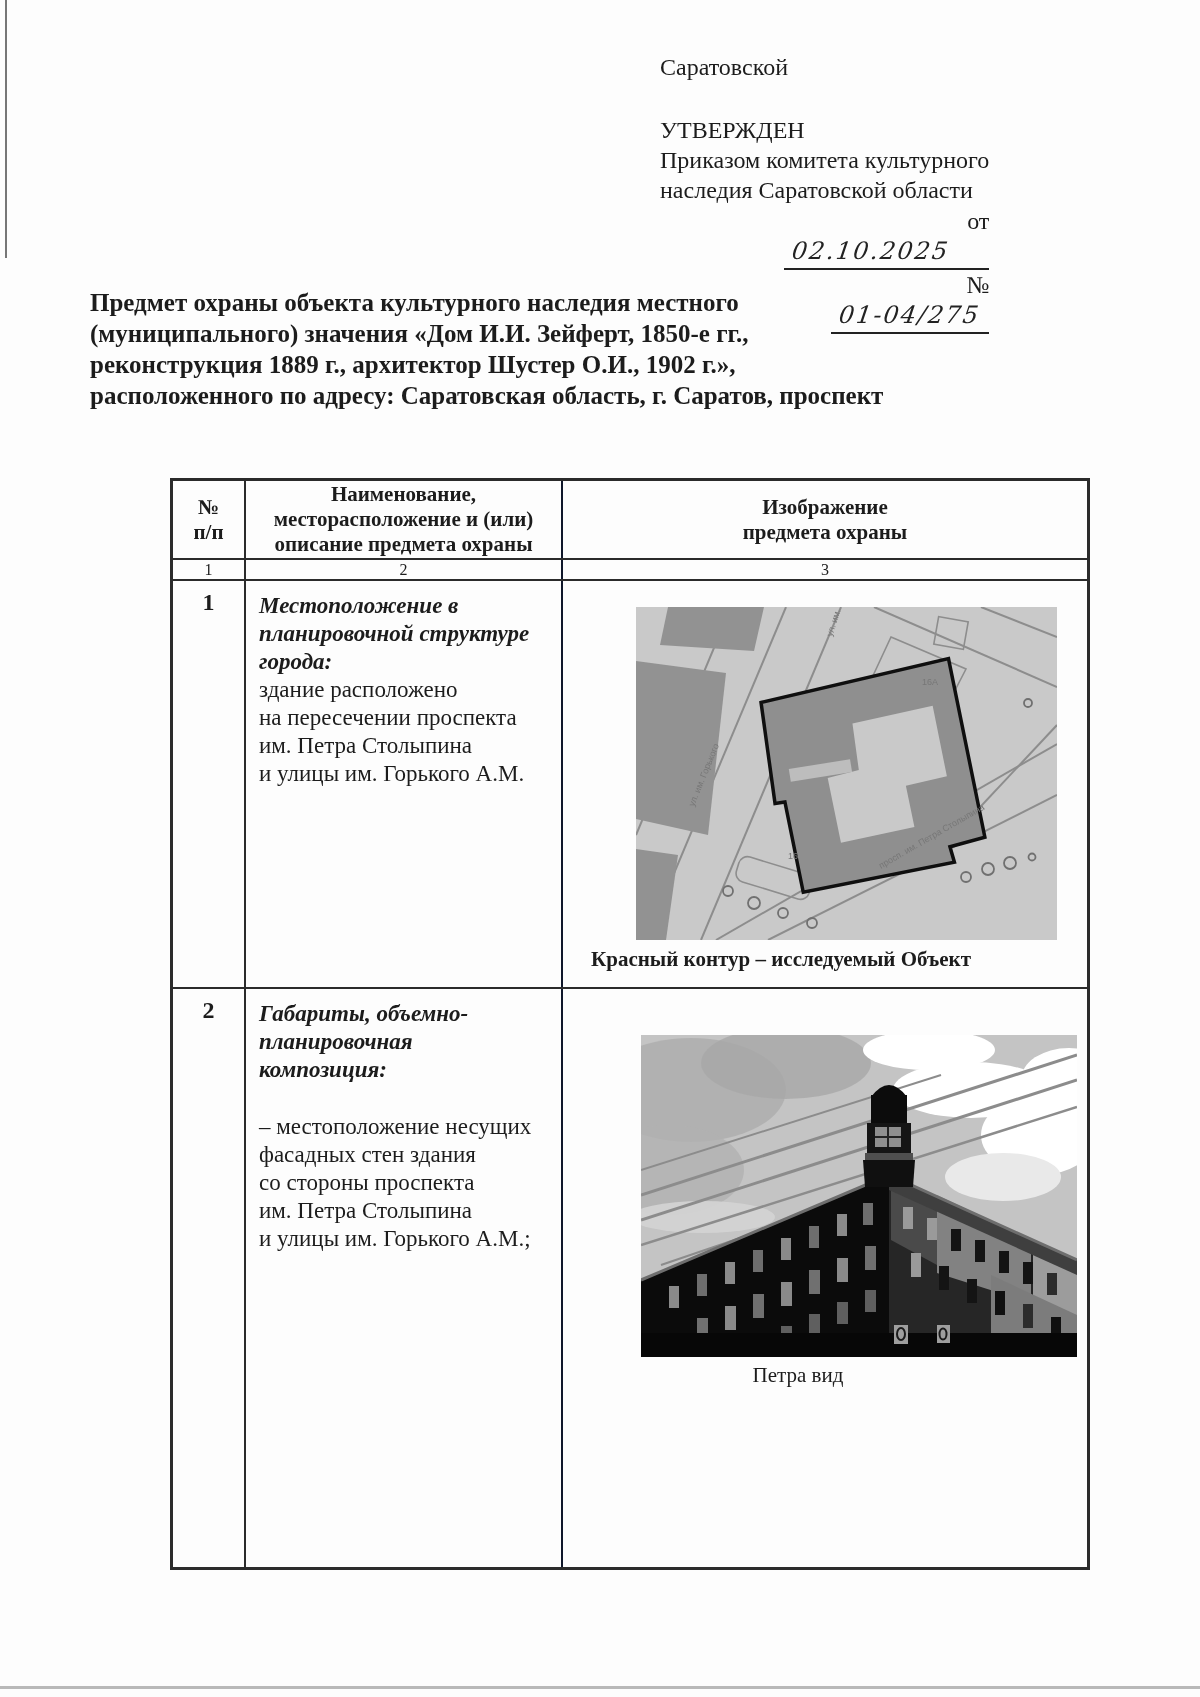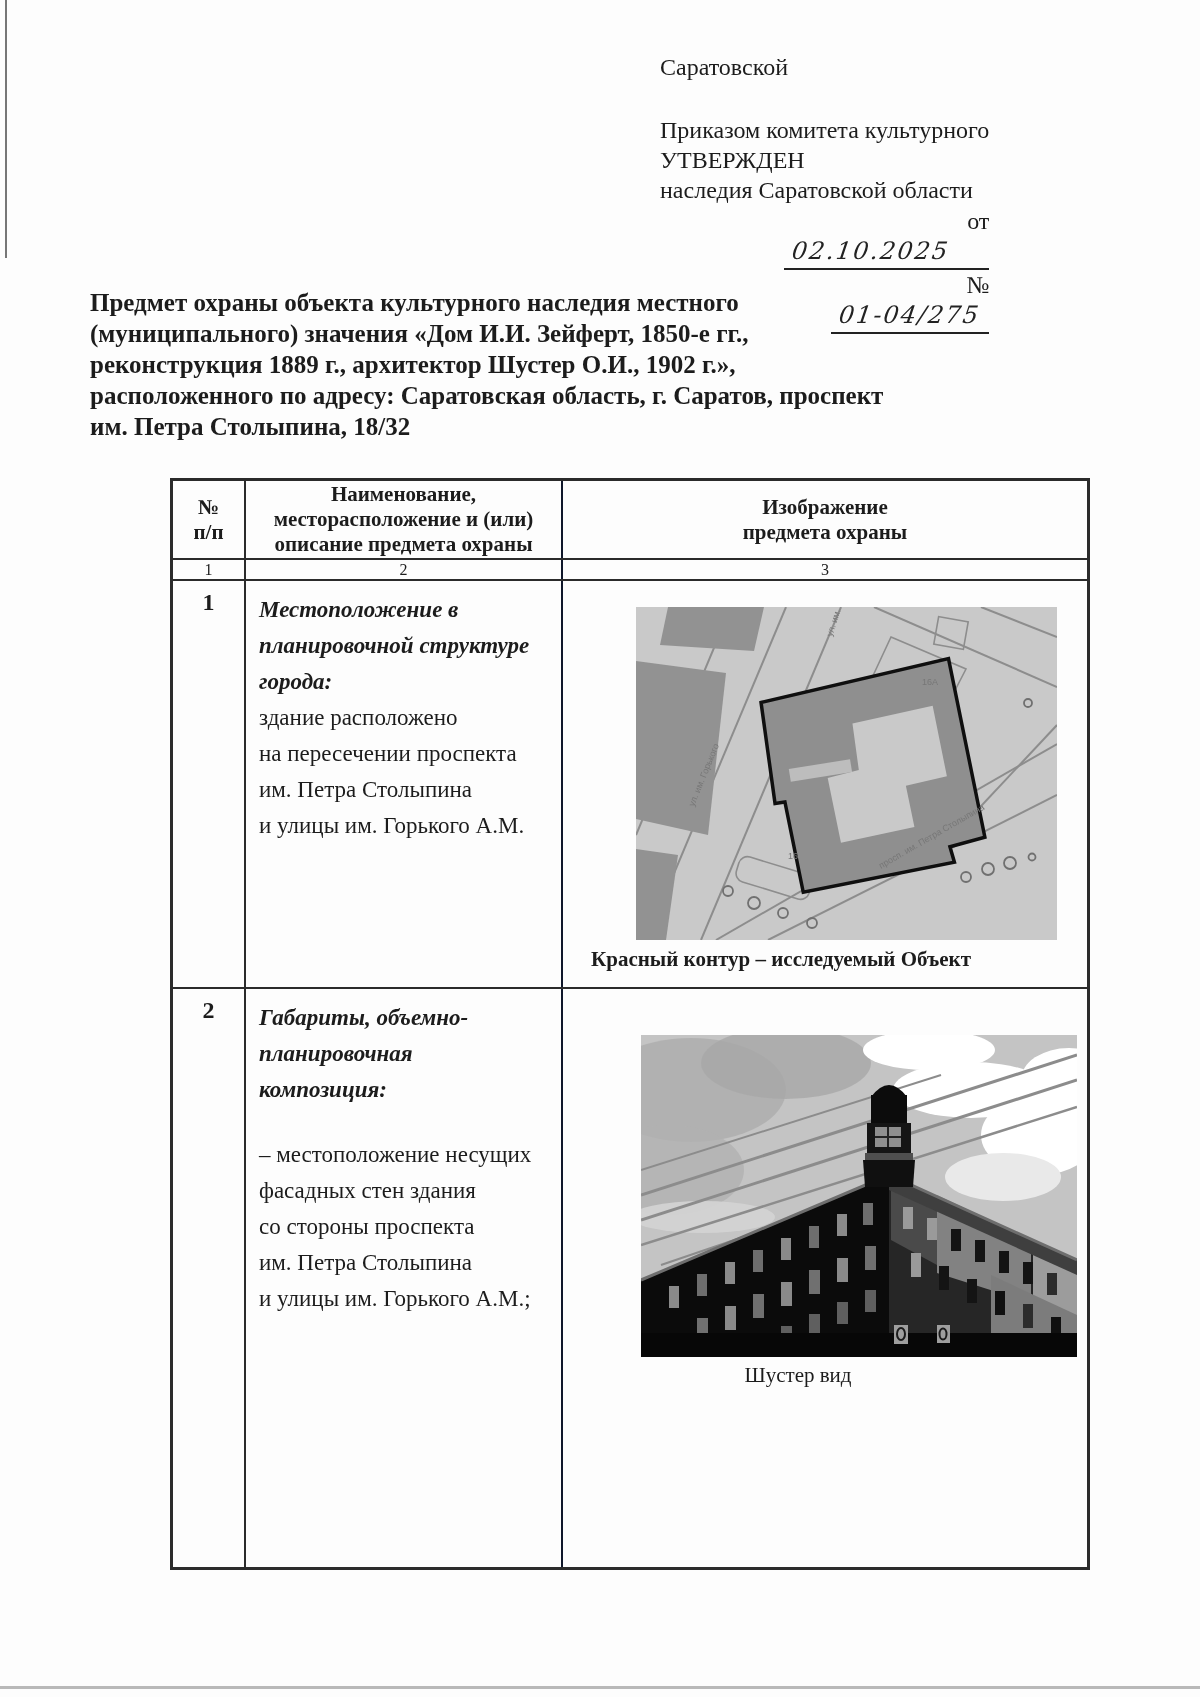--- a/index.html
+++ b/index.html
@@ -46,21 +46,21 @@
   .thead .c1,.thead .c2,.thead .c3{
     display:flex;align-items:center;justify-content:center;text-align:center;
     font-weight:bold;font-size:21px;line-height:25px;white-space:pre-line;
   }
   .tnums{height:21px;border-top:2px solid #2b2b2b;font-size:16px;line-height:18px;}
   .tnums div{display:flex;align-items:center;justify-content:center;}
   .tbodyrow{border-top:2px solid #2b2b2b;}
   .r1{height:408px;}
   .r2{flex:1;}
   .rownum{text-align:center;font-weight:bold;font-size:24px;padding-top:8px;}
-  .cellbody{padding:11px 6px 0 13px;font-size:23px;line-height:36px;}
+  .cellbody{padding:11px 6px 0 13px;font-size:23px;line-height:28px;}
   .heading{font-weight:bold;font-style:italic;white-space:pre-line;}
   .bodytext{white-space:pre-line;}
   .r2 .bodytext{margin-top:29px;}
   .imgcell{position:relative;}
   .map-wrap{position:absolute;left:73px;top:26px;width:421px;height:333px;}
   .map-caption{position:absolute;left:0;top:366px;width:436px;text-align:center;font-size:21px;font-weight:bold;}
   .photo-wrap{position:absolute;left:78px;top:46px;width:436px;height:322px;}
   .photo-caption{position:absolute;left:0;top:374px;width:470px;text-align:center;font-size:21px;}
   svg{display:block;}
   .maplabel{font-family:"Liberation Sans", sans-serif;fill:#777;}
@@ -68,37 +68,36 @@
 </head>
 <body>
 
 <div class="page">
 
   <div class="artifact-left"></div>
   <div class="artifact-bottom"></div>
 
   <div class="approval">
     <div class="appendix">Саратовской</div>
+    <div>УТВЕРЖДЕН</div>
     <div>Приказом комитета культурного</div>
-    <div>УТВЕРЖДЕН</div>
     <div>наследия Саратовской области</div>
     <div class="date-line">
       <span>от</span>
       <span class="fld fld-date"><span class="hand">02.10.2025</span></span>
       <span class="numsign">№</span>
       <span class="fld fld-num"><span class="hand">01-04/275</span></span>
     </div>
   </div>
 
   <div class="doc-title">
     <div>Предмет охраны объекта культурного наследия местного</div>
     <div>(муниципального) значения «Дом И.И. Зейферт, 1850-е гг.,</div>
     <div>реконструкция 1889 г., архитектор Шустер О.И., 1902 г.»,</div>
     <div>расположенного по адресу: Саратовская область, г. Саратов, проспект</div>
-    <div>им. Петра Столыпина, 18/32</div>
   </div>
 
   <div class="otable">
 
     <div class="trow thead">
       <div class="c1">№
 п/п</div>
       <div class="c2">Наименование,
 месторасположение и (или)
 описание предмета охраны</div>
@@ -286,18 +285,18 @@
               <rect x="0" y="298" width="436" height="24" fill="#070707"></rect>
               <g>
                 <rect x="253" y="290" width="14" height="19" fill="#9e9e9e"></rect>
                 <ellipse cx="260" cy="299" rx="4" ry="6" fill="none" stroke="#1a1a1a" stroke-width="2"></ellipse>
                 <rect x="296" y="290" width="13" height="18" fill="#9e9e9e"></rect>
                 <ellipse cx="302" cy="299" rx="3.5" ry="5.5" fill="none" stroke="#1a1a1a" stroke-width="2"></ellipse>
               </g>
             </g>
           </svg>
         </div>
-        <div class="photo-caption">Шустер вид</div>
+        <div class="photo-caption">Петра вид</div>
       </div>
     </div>
 
   </div>
 </div>
 
 </body></html>

